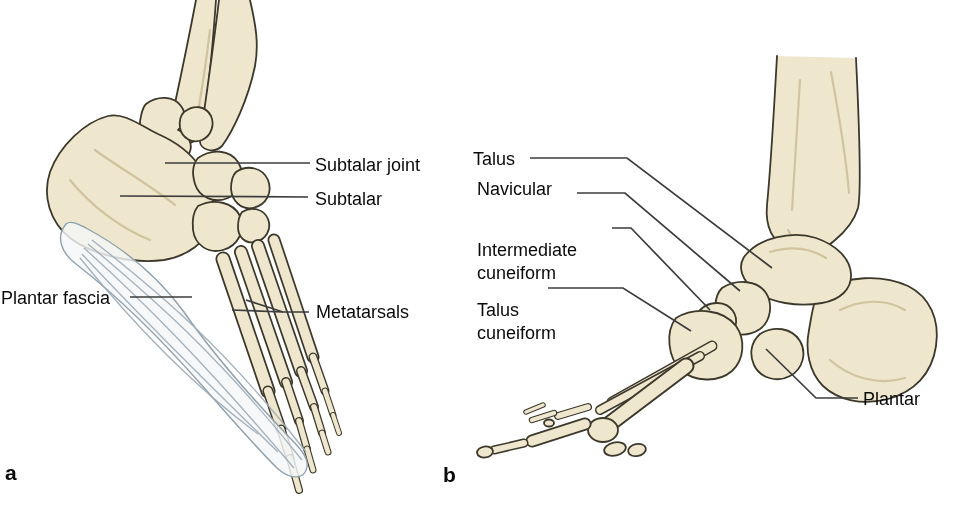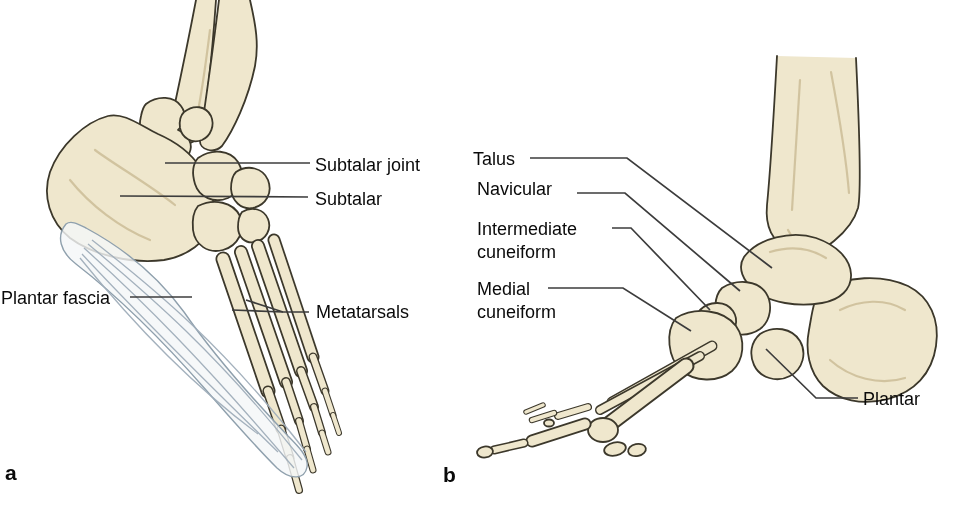--- a/index.html
+++ b/index.html
@@ -6,21 +6,21 @@
     --background:#ffffff; --bone-fill:#efe7cd; --bone-highlight:#f8f3e4;
     --bone-shade:#c9ba93; --outline:#3c382b; --leader-line:#3c3c3c;
     --fascia-fill:#f4f6f8; --fascia-line:#9fadb9; --label-text:#0a0a0a;
   }
   html,body{margin:0;padding:0;background:var(--background);}
   #stage{position:relative;width:954px;height:515px;background:var(--background);
          font-family:"Liberation Sans",sans-serif;overflow:hidden;border-radius:26px;}
   #art{position:absolute;left:0;top:0;}
   .label{position:absolute;font-size:18px;line-height:23px;color:var(--label-text);
          white-space:nowrap;letter-spacing:0;}
-  .label.wrap{white-space:normal;}
+  .label.wrap{white-space:normal;margin-top:21px;}
   .w124{width:124px;} .w100{width:100px;}
   .panel-letter{position:absolute;font-size:21px;font-weight:bold;color:var(--label-text);}
   
   .bone{fill:var(--bone-fill);stroke:var(--outline);stroke-width:1.8;
         stroke-linejoin:round;stroke-linecap:round;}
   .shade{fill:none;stroke:var(--bone-shade);stroke-width:2.2;opacity:.8;stroke-linecap:round;}
   .cap-o{stroke:var(--outline);stroke-linecap:round;}
   .cap-i{stroke:var(--bone-fill);stroke-linecap:round;}
   .fascia{fill:var(--fascia-fill);fill-opacity:.82;stroke:#8fa0ad;stroke-width:1.4;
           stroke-linejoin:round;}
@@ -169,18 +169,18 @@
   </svg>
 
   <div class="label" style="left:315px;top:154px">Subtalar joint</div>
   <div class="label" style="left:315px;top:188px">Subtalar</div>
   <div class="label" style="left:1px;top:287px">Plantar fascia</div>
   <div class="label" style="left:316px;top:301px">Metatarsals</div>
 
   <div class="label" style="left:473px;top:148px">Talus</div>
   <div class="label" style="left:477px;top:178px">Navicular</div>
   <div class="label wrap w124" style="left:477px;top:218px">Intermediate cuneiform</div>
-  <div class="label wrap w100" style="left:477px;top:278px">Medial cuneiform</div>
+  <div class="label wrap w100" style="left:477px;top:278px">Talus cuneiform</div>
   <div class="label" style="left:863px;top:388px">Plantar</div>
 
   <div class="panel-letter" style="left:5px;top:461px">a</div>
   <div class="panel-letter" style="left:443px;top:463px">b</div>
 </div>
 
 </body></html>

